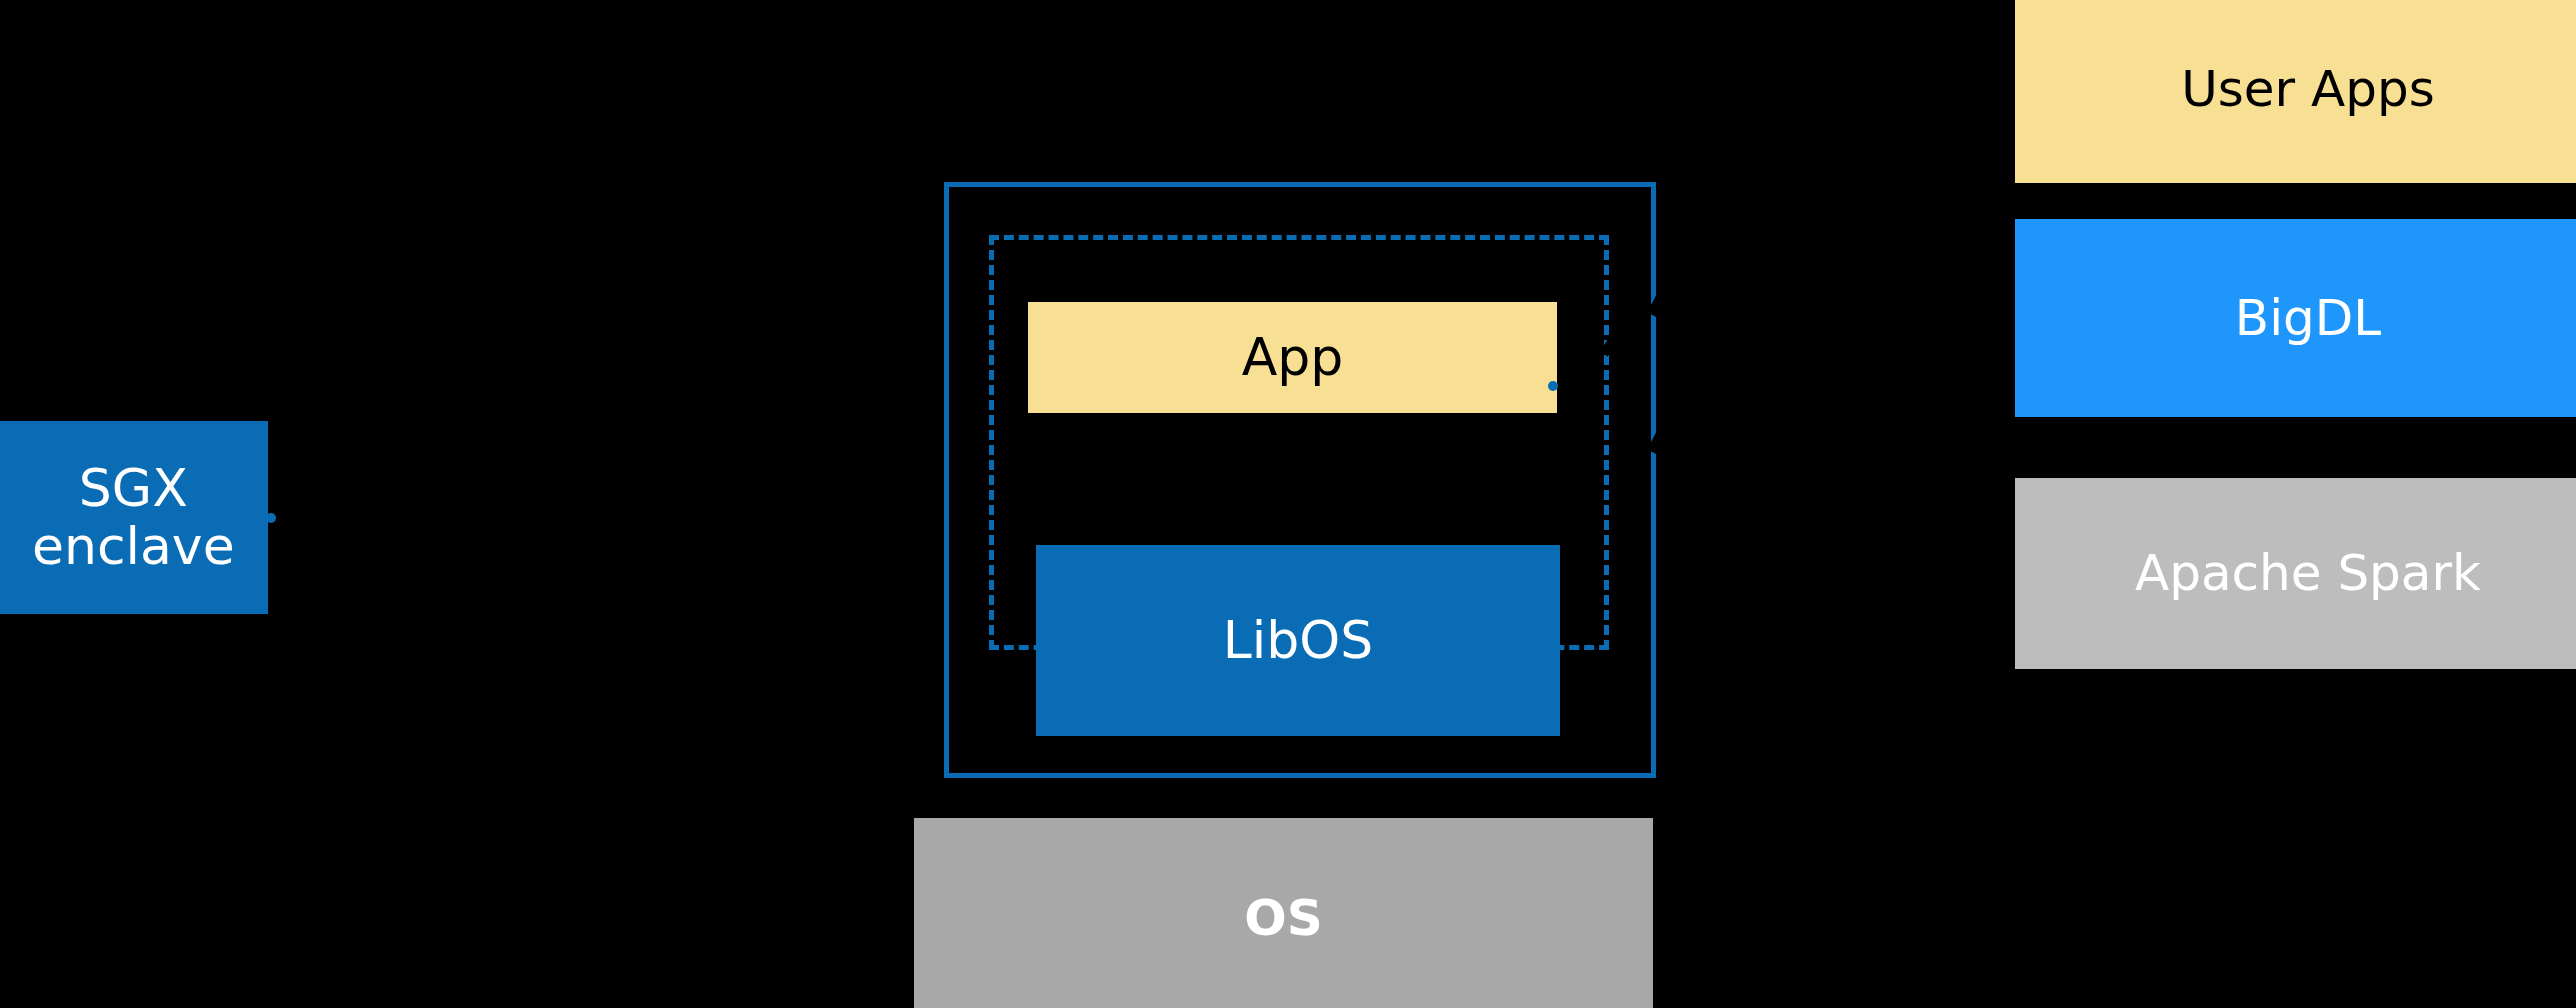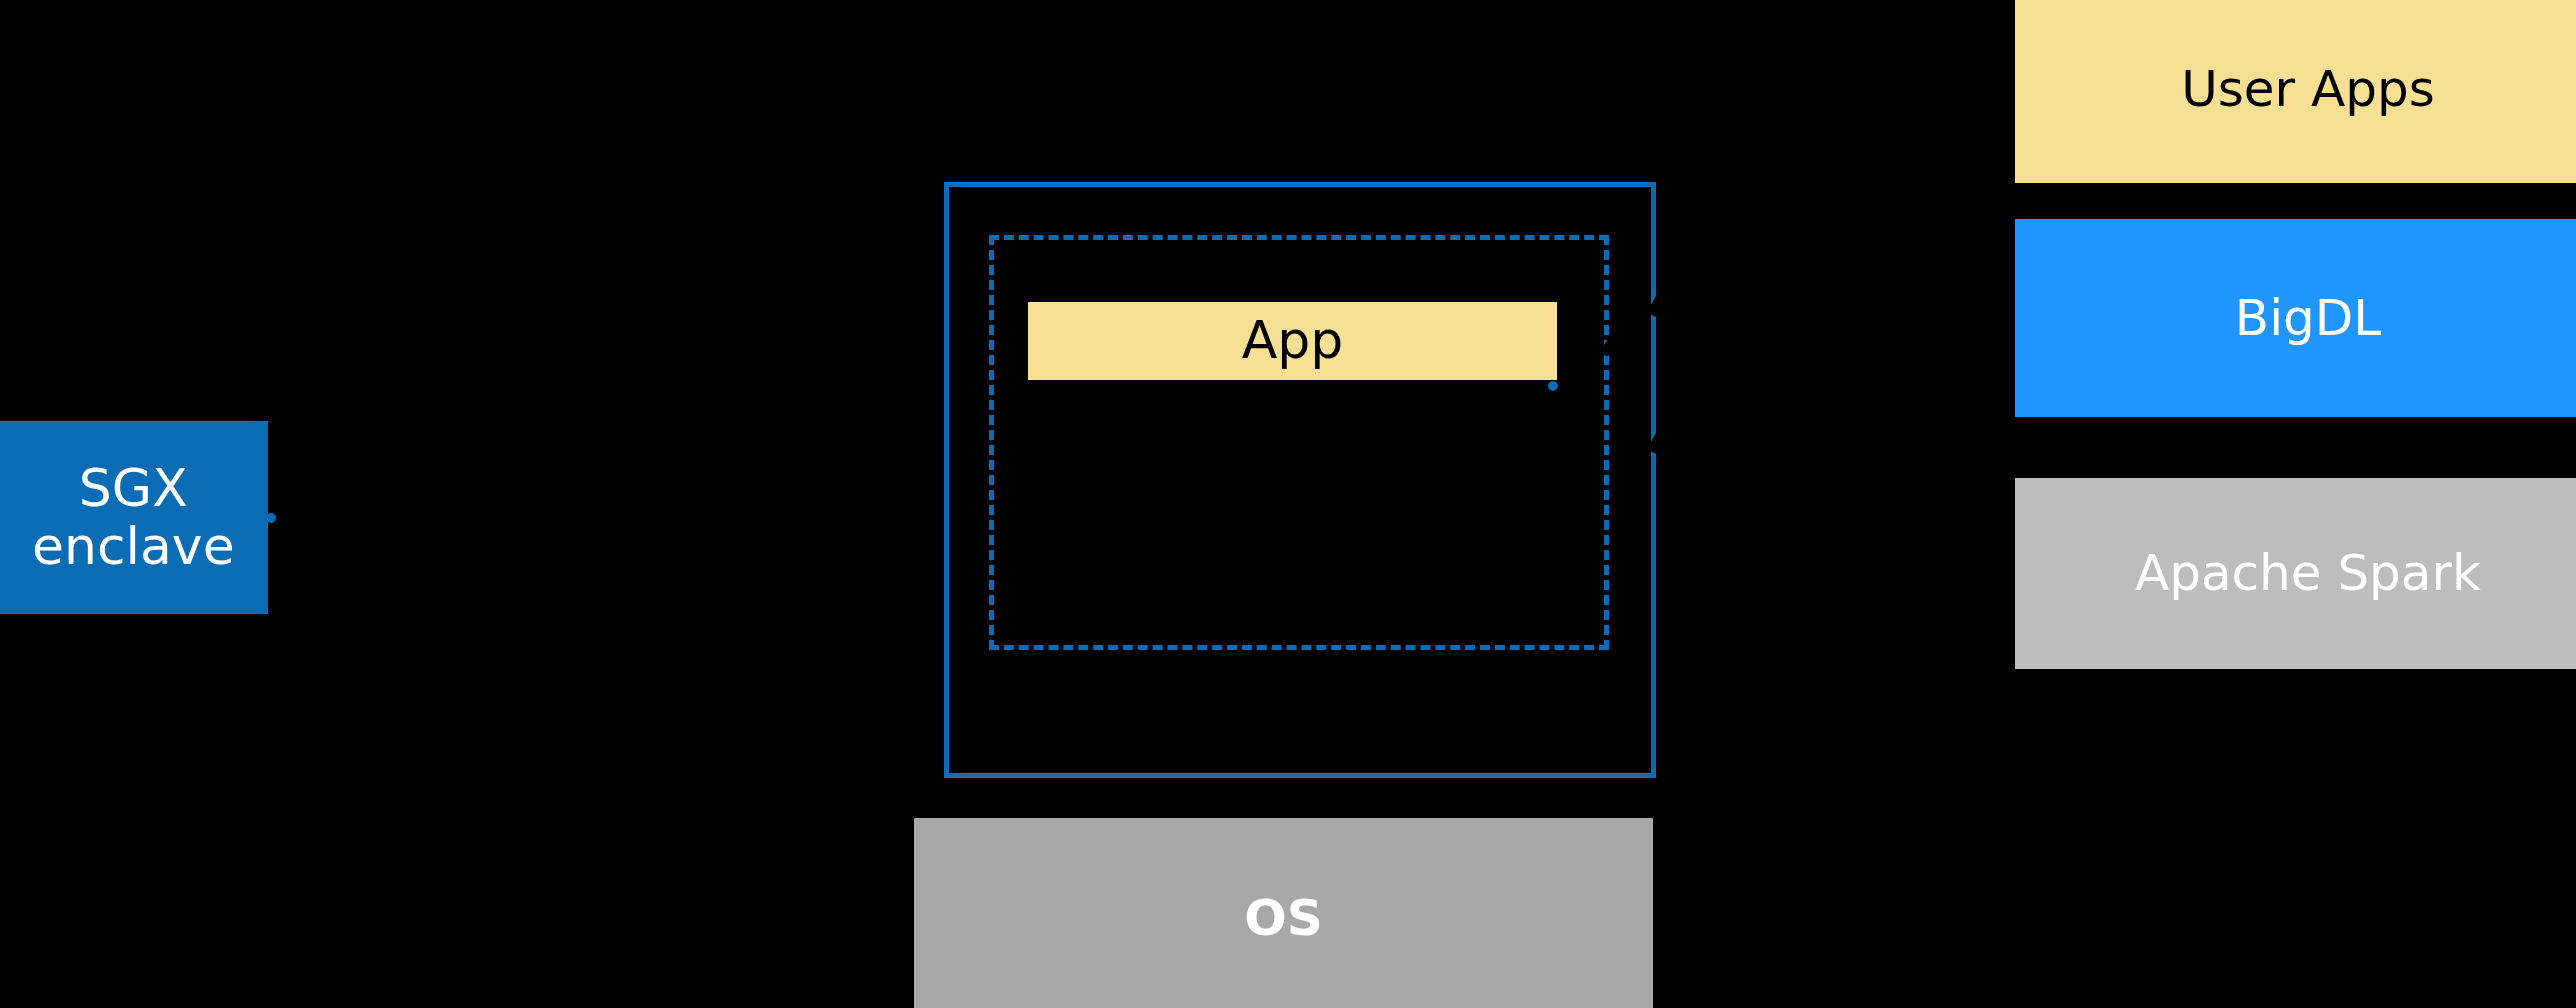--- a/index.html
+++ b/index.html
@@ -146,24 +146,27 @@
   <div class="box" id="sgx-enclave-box">
     <span class="box-label">SGX enclave</span>
   </div>
 
   <div class="leader-dot" style="left:266px; top:513px; width:10px; height:10px;"></div>
 
   <div class="box" id="enclave-frame"></div>
 
   <div class="box" id="libos-dashed-frame"></div>
 
-  <div class="box" id="app-box" style="top:302px; height:78px;">
+  <div class="box" id="app-box" style="top:302px; height:111px;">
     <span class="box-label">App</span>
   </div>
 
+  <div class="box" id="libos-box">
+    <span class="box-label">LibOS</span>
+  </div>
 
   <div class="box" id="os-box">
     <span class="box-label">OS</span>
   </div>
 
   <div class="leader-dot" style="left:785px; top:0px; width:0; height:0;"></div>
   <div class="leader-dot" style="left:1548px; top:381px; width:10px; height:10px;"></div>
 
   <div class="nick" style="left:1644px; top:297px; width:28.5px; height:10px; transform:rotate(-62deg);"></div>
   <div class="nick" style="left:1644px; top:434px; width:28.5px; height:10px; transform:rotate(-62deg);"></div>

